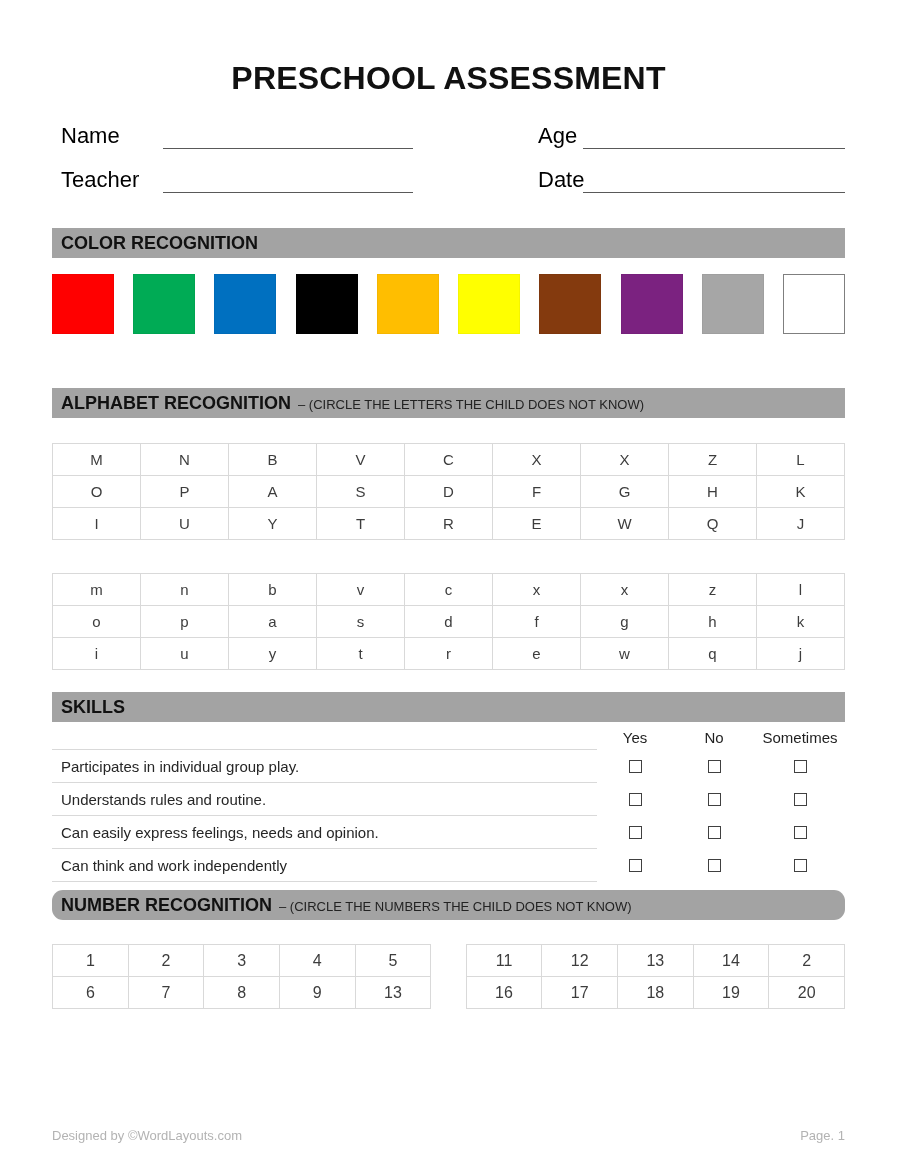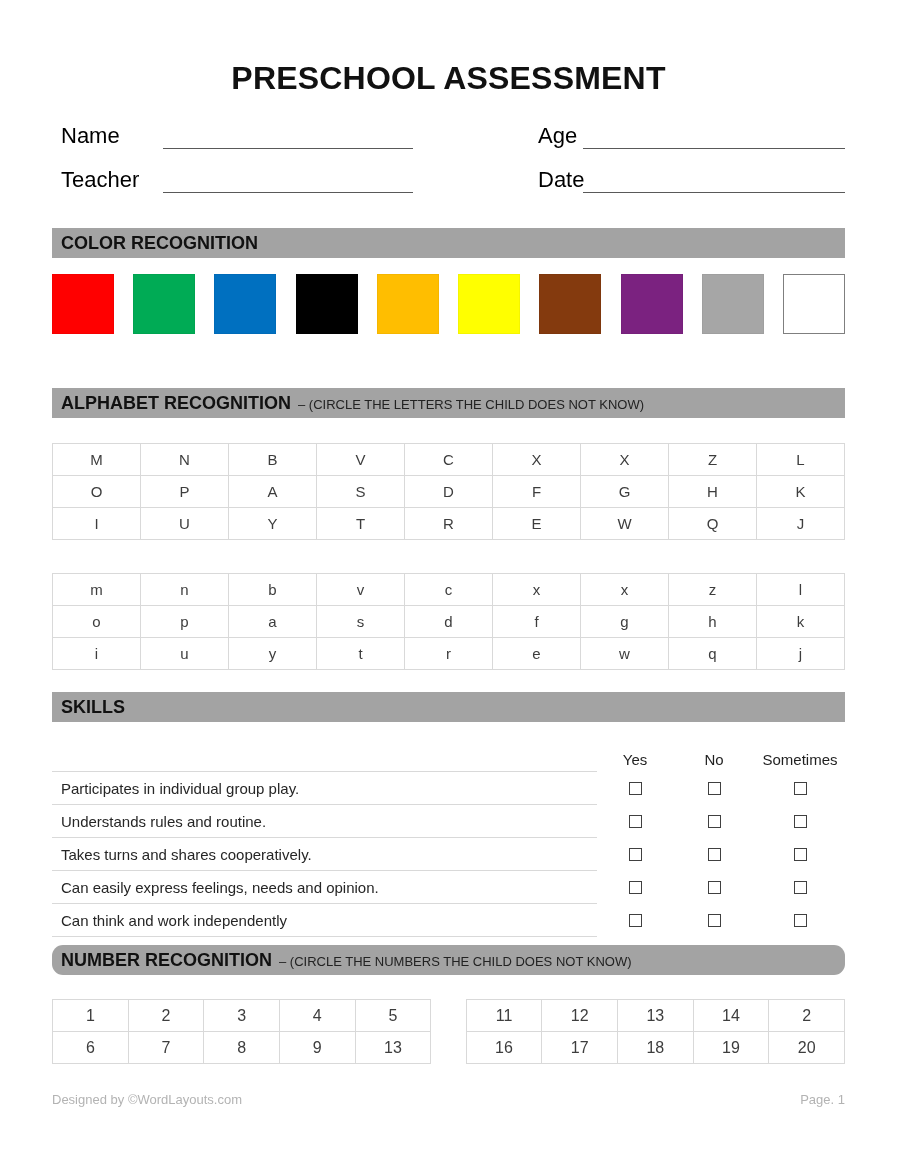--- a/index.html
+++ b/index.html
@@ -46,40 +46,40 @@
     font-size: 15px; color: #3d3d3d; width: 11.11%;
   }
   .upper-grid { margin-top: 25px; }
   .lower-grid { margin-top: 33px; }
   table.numgrid td { font-size: 16px; width: 20%; height: 32px; }
   .num-tables { margin-top: 24px; display: flex; }
   .num-left { width: 361px; }
   .num-gap { width: 72px; }
   .num-right { width: 360px; }
   
-  .skills-table { margin-top: 24px; }
+  .skills-table { margin-top: 2px; }
   .skill-row { display: flex; align-items: stretch; }
   .skill-label-col {
     width: 545px; border-bottom: 1px solid #d9d9d9;
     display: flex; align-items: center; font-size: 15px; color: #262626;
     padding-left: 9px; height: 33px;
   }
   .skill-header .skill-label-col { height: 26px; }
   .check-col { display: flex; align-items: center; justify-content: center; }
   .col-yes { width: 76px; }
   .col-no { width: 82px; }
   .col-sometimes { width: 90px; }
   .col-header { font-size: 15px; color: #1f1f1f; }
   .checkbox {
     width: 13px; height: 13px; border: 1.5px solid #404040; background: #fff;
     display: inline-block;
   }
   
   .footer {
-    position: absolute; left: 52px; right: 55px; top: 1092px;
+    position: absolute; left: 52px; right: 55px; top: 1128px;
     display: flex; justify-content: space-between;
     font-size: 13px; color: #b3b3b3;
   }
 </style>
 </head>
 <body>
 
 <div class="page">
 
   <div class="title">PRESCHOOL ASSESSMENT</div>
@@ -225,32 +225,20 @@
         </div>
       <div class="check-col col-no">
           <span class="checkbox"></span>
         </div>
       <div class="check-col col-sometimes">
           <span class="checkbox"></span>
         </div>
     </div>
     <div class="skill-row">
       <div class="skill-label-col">Understands rules and routine.</div>
-      <div class="check-col col-yes">
-          <span class="checkbox"></span>
-        </div>
-      <div class="check-col col-no">
-          <span class="checkbox"></span>
-        </div>
-      <div class="check-col col-sometimes">
-          <span class="checkbox"></span>
-        </div>
-    </div>
-    <div class="skill-row">
-      <div class="skill-label-col">Takes turns and shares cooperatively.</div>
       <div class="check-col col-yes">
           <span class="checkbox"></span>
         </div>
       <div class="check-col col-no">
           <span class="checkbox"></span>
         </div>
       <div class="check-col col-sometimes">
           <span class="checkbox"></span>
         </div>
     </div>

